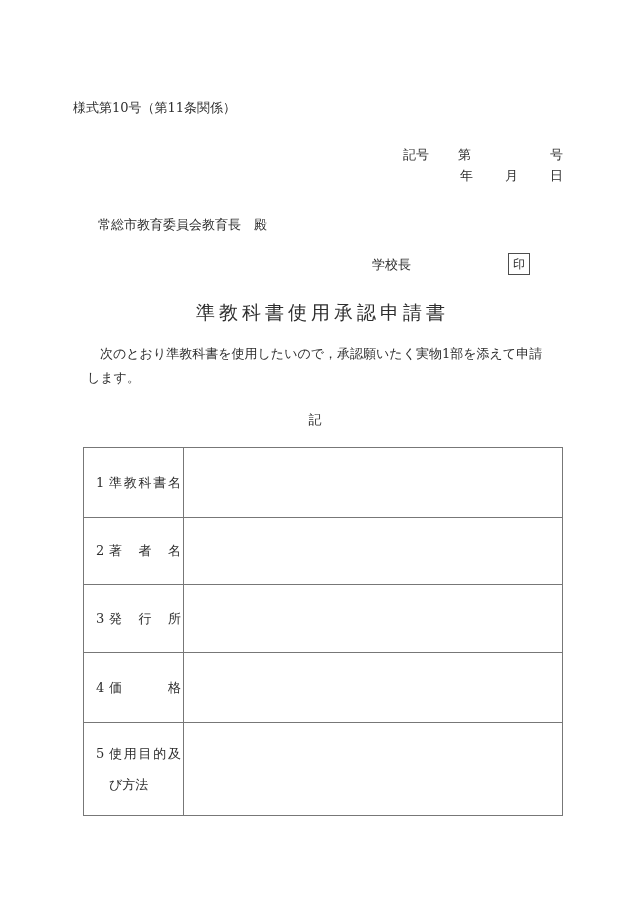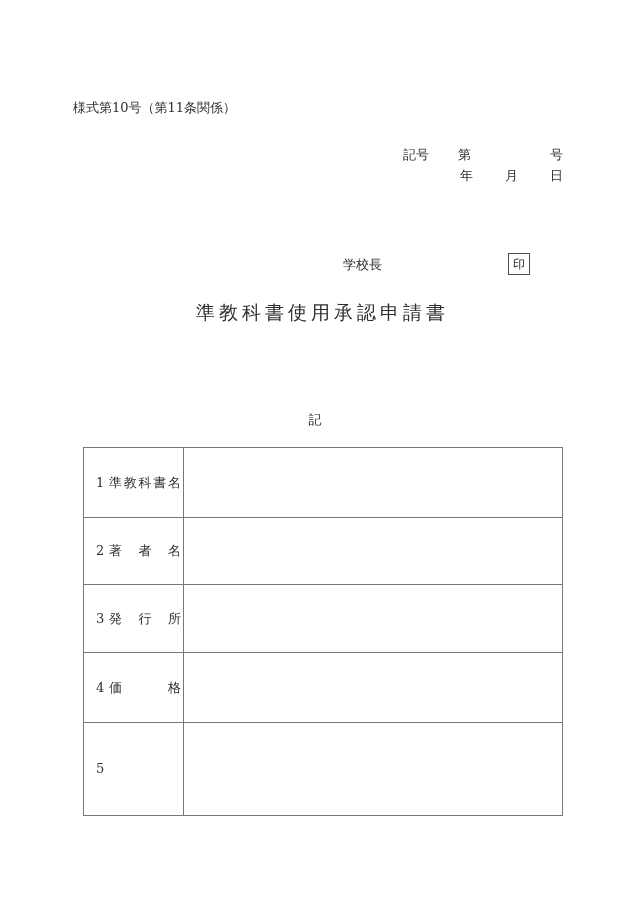--- a/index.html
+++ b/index.html
@@ -24,21 +24,21 @@
 
   .ref-kigo  { left: 403px; top: 146px; }
   .ref-dai   { left: 458px; top: 146px; }
   .ref-go    { left: 550px; top: 146px; }
   .ref-year  { left: 460px; top: 167px; }
   .ref-month { left: 505px; top: 167px; }
   .ref-day   { left: 550px; top: 167px; }
 
   .addressee { left: 98px; top: 216px; }
 
-  .principal { left: 343px; top: 256px; }
+  .principal { left: 372px; top: 256px; }
   .seal-box {
     left: 508px; top: 253px;
     width: 22px; height: 22px;
     border: 1px solid #4d4d4d;
     display: flex; align-items: center; justify-content: center;
     font-size: 12px;
     box-sizing: border-box;
   }
 
   .doc-title {
@@ -113,28 +113,30 @@
 
   <div class="abs form-number">様式第10号（第11条関係）</div>
 
   <div class="abs ref-kigo">記号</div>
   <div class="abs ref-dai">第</div>
   <div class="abs ref-go">号</div>
   <div class="abs ref-year">年</div>
   <div class="abs ref-month">月</div>
   <div class="abs ref-day">日</div>
 
+  <div class="abs addressee">常総市教育委員会教育長　殿</div>
 
   <div class="abs principal">学校長</div>
   <div class="abs seal-box">
     <span>印</span>
   </div>
 
   <div class="doc-title">準教科書使用承認申請書</div>
 
+  <div class="body-text">次のとおり準教科書を使用したいので，承認願いたく実物1部を添えて申請します。</div>
 
   <div class="ki-marker">記</div>
 
   <div class="form-table">
 
     <div class="row r1">
       <div class="cell-label">
         <div class="lbl-inner">
           <span class="row-no">1</span>
           <span class="row-label just">準教科書名</span>
@@ -170,20 +172,21 @@
           <span class="row-label just">価格</span>
         </div>
       </div>
       <div class="cell-value"></div>
     </div>
 
     <div class="row r5">
       <div class="cell-label">
         <div class="lbl-inner">
           <span class="row-no">5</span>
+          <span class="row-label wrap">使用目的及び方法</span>
         </div>
       </div>
       <div class="cell-value"></div>
     </div>
 
   </div>
 
 </div>
 
 </body></html>

